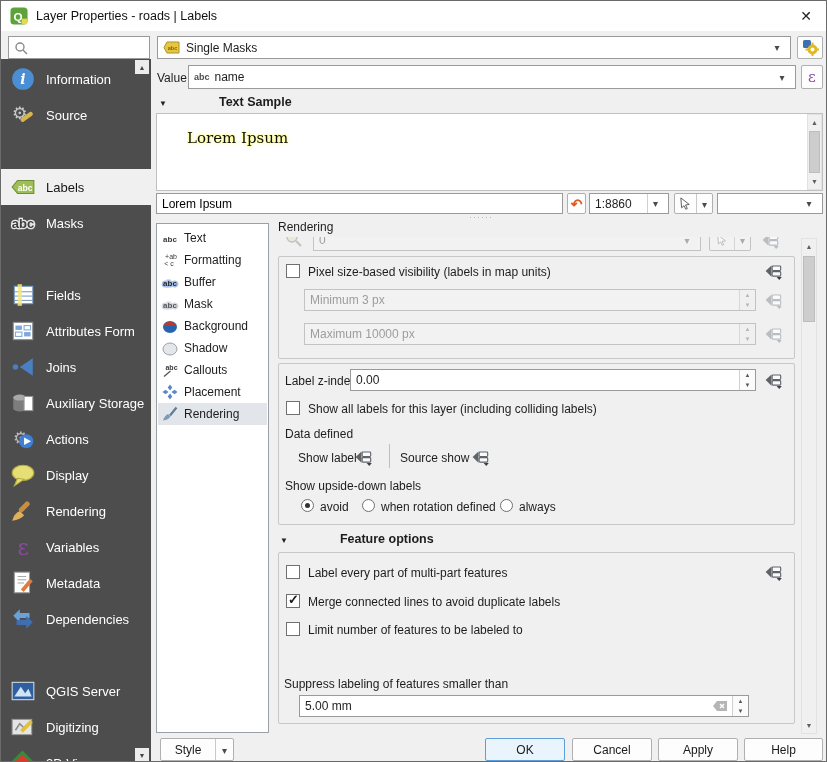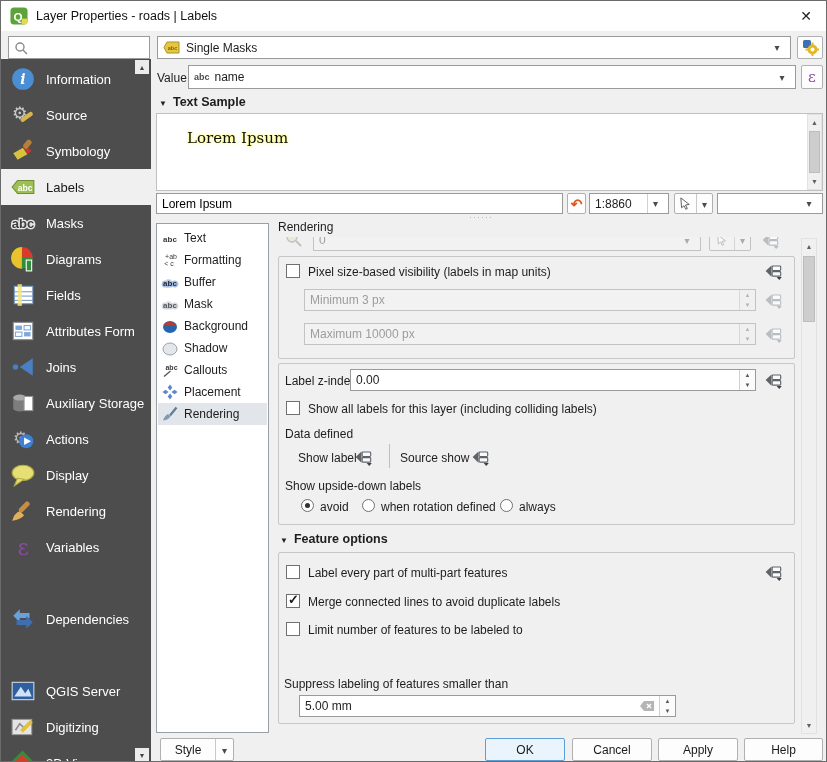--- a/index.html
+++ b/index.html
@@ -2,21 +2,21 @@
 <html><head>
 <meta charset="utf-8">
 <style>
   * { margin:0; padding:0; box-sizing:border-box; }
   html,body { background:#d8d8d8; }
   .win {
     position:relative; width:827px; height:762px; background:#f0f0f0;
     font-family:"Liberation Sans", sans-serif; font-size:12px; color:#1d1d1d;
     border:1px solid #6a6a6a; overflow:hidden;
   }
-  .abs { position:absolute; }
+  .abs { position:absolute;gap:46px; }
 
   
   .titlebar { position:absolute; left:0; top:0; width:100%; height:30px; background:#ffffff;
     display:flex; align-items:center; padding:0 9px; gap:8px; }
   .title-text { font-size:12.5px; color:#111; }
   .close-btn { margin-left:auto; width:22px; height:22px; display:flex; align-items:center; justify-content:center; cursor:default; }
   .close-btn::before { content:"✕"; font-size:14px; color:#222; }
 
   
   .field, .combo, .spin { position:absolute; background:#fff; border:1px solid #9a9a9a; display:flex; align-items:center; padding:0 5px; overflow:hidden; }
@@ -197,57 +197,36 @@
     </div>
     <div class="side-item" style="top:38px">
       <span class="sicon">
           <svg viewBox="0 0 24 24">
             <text x="9" y="16" font-size="16" fill="#c9c9c9" text-anchor="middle">⚙</text>
             <rect x="9" y="12" width="13" height="4" rx="2" fill="#d9b54e" transform="rotate(-35 15 14)"></rect>
           </svg>
         </span>
       <span>Source</span>
     </div>
-    <div class="side-item" style="top:74px">
-      <span class="sicon">
-          <svg viewBox="0 0 24 24">
-            <path d="M3 14 L12 9 L16 15 L7 20 Z" fill="#d8c13e"></path>
-            <path d="M12 9 L16 15 L20 12 L15 7Z" fill="#c0392b"></path>
-            <rect x="14" y="1" width="5" height="9" rx="2" fill="#b5803c" transform="rotate(40 16 5)"></rect>
-          </svg>
-        </span>
-      <span>Symbology</span>
-    </div>
     <div class="side-item sel" style="top:110px">
       <span class="sicon">
           <svg viewBox="0 0 24 24">
             <path d="M7 6 H22 V18 H7 L2 12 Z" fill="#9dbf55" stroke="#6f8c38"></path>
             <text x="14" y="15.5" font-size="8" font-weight="bold" fill="#fff" text-anchor="middle">abc</text>
           </svg>
         </span>
       <span>Labels</span>
     </div>
     <div class="side-item" style="top:146px">
       <span class="sicon">
           <svg viewBox="0 0 24 24">
             <text x="12" y="17" font-size="12" font-weight="bold" fill="#3f3f3f" stroke="#e8e8e8" stroke-width="2.4" paint-order="stroke" text-anchor="middle">abc</text>
           </svg>
         </span>
       <span>Masks</span>
-    </div>
-    <div class="side-item" style="top:182px">
-      <span class="sicon">
-          <svg viewBox="0 0 24 24">
-            <path d="M11 11 L11 1 A10 10 0 0 1 21 11 Z" fill="#d93a2b"></path>
-            <path d="M11 11 L11 21 A10 10 0 0 1 1 11 A10 10 0 0 1 11 1 Z" fill="#e8c32e"></path>
-            <path d="M11 11 L21 11 A10 10 0 0 1 11 21 Z" fill="#2f8f3a"></path>
-            <rect x="15" y="13" width="5" height="10" fill="#2f8f3a" stroke="#fff"></rect>
-          </svg>
-        </span>
-      <span>Diagrams</span>
     </div>
     <div class="side-item" style="top:218px">
       <span class="sicon">
           <svg viewBox="0 0 24 24">
             <rect x="4" y="4" width="17" height="16" fill="#fff" stroke="#7a9cc4"></rect>
             <line x1="4" y1="9" x2="21" y2="9" stroke="#7a9cc4"></line>
             <line x1="4" y1="13" x2="21" y2="13" stroke="#7a9cc4"></line>
             <line x1="4" y1="17" x2="21" y2="17" stroke="#7a9cc4"></line>
             <rect x="7" y="2" width="4" height="20" fill="#f3e87c" opacity="0.85"></rect>
           </svg>
@@ -313,20 +292,32 @@
         </span>
       <span>Rendering</span>
     </div>
     <div class="side-item" style="top:470px">
       <span class="sicon">
           <svg viewBox="0 0 24 24">
             <text x="12" y="19" font-size="20" fill="#8a4a9e" font-family="DejaVu Serif,serif" text-anchor="middle">ε</text>
           </svg>
         </span>
       <span>Variables</span>
+    </div>
+    <div class="side-item" style="top:506px">
+      <span class="sicon">
+          <svg viewBox="0 0 24 24">
+            <rect x="4" y="2" width="14" height="19" fill="#fff" stroke="#999"></rect>
+            <line x1="7" y1="6" x2="15" y2="6" stroke="#aaa"></line>
+            <line x1="7" y1="9" x2="15" y2="9" stroke="#aaa"></line>
+            <line x1="7" y1="12" x2="13" y2="12" stroke="#aaa"></line>
+            <rect x="14" y="8" width="3.5" height="13" fill="#e07b39" transform="rotate(40 16 14)"></rect>
+          </svg>
+        </span>
+      <span>Metadata</span>
     </div>
     <div class="side-item" style="top:542px">
       <span class="sicon">
           <svg viewBox="0 0 24 24">
             <path d="M3 9 L9 3 V6.5 H18 V11 H9 V15 Z" fill="#6aa1d8"></path>
             <path d="M21 15 L15 21 V17.5 H6 V13 H15 V9 Z" fill="#3f6fae"></path>
           </svg>
         </span>
       <span>Dependencies</span>
     </div>
@@ -557,21 +548,21 @@
       </svg></span>
 
   <span class="cb checked" style="left:285px;top:593px"></span>
   <span class="lbl" style="left:307px;top:594px">Merge connected lines to avoid duplicate labels</span>
 
   <span class="cb" style="left:285px;top:621px"></span>
   <span class="lbl" style="left:307px;top:622px">Limit number of features to be labeled to</span>
 
 
   <span class="lbl" style="left:283px;top:676px">Suppress labeling of features smaller than</span>
-  <div class="spin" style="left:298px;top:694px;width:377px;height:22px;padding-right:36px">
+  <div class="spin" style="left:298px;top:694px;width:450px;height:22px;padding-right:36px">
     <span>5.00 mm</span>
     <span style="position:absolute;right:20px;top:4px">
       <svg width="16" height="12" viewBox="0 0 16 12">
           <path d="M5 1 H15 V11 H5 L1 6 Z" fill="#b5b5b5"></path>
           <path d="M8 4 L12 8 M12 4 L8 8" stroke="#fff" stroke-width="1.4"></path>
         </svg>
     </span>
     <span class="spinarr">
         <i class="su"></i>
         <i class="sd"></i>

